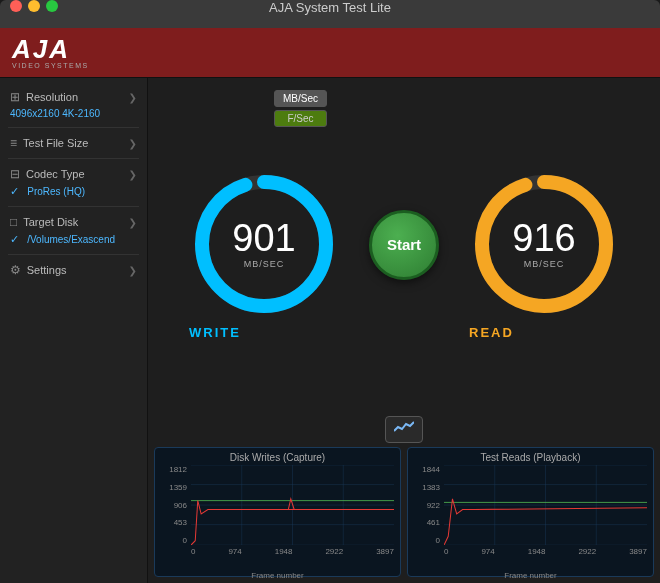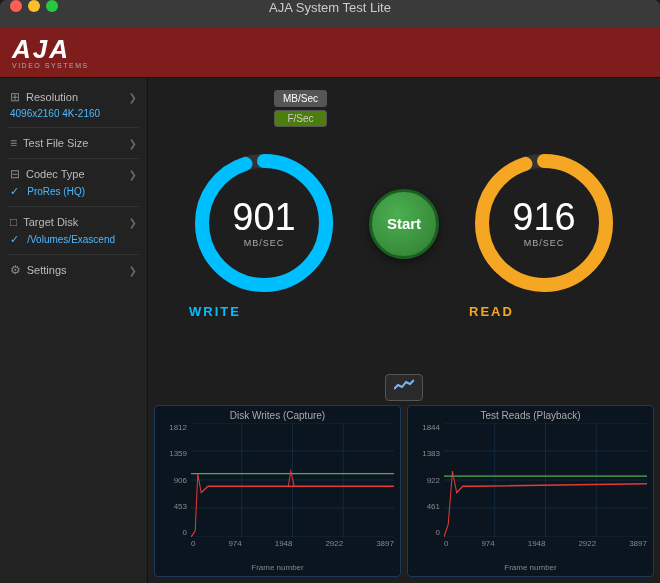--- a/index.html
+++ b/index.html
@@ -296,21 +296,21 @@
       cursor: pointer;
       color: #7ab8f5;
       font-size: 14px;
     }
 
     
     .graphs-area {
       display: flex;
       gap: 6px;
       padding: 0 6px 6px 6px;
-      height: 178px;
+      height: 136px;
     }
     .graph-panel {
       flex: 1;
       background: #0a1520;
       border: 1px solid #1a3a5a;
       border-radius: 4px;
       padding: 4px 6px 4px 6px;
       display: flex;
       flex-direction: column;
     }

